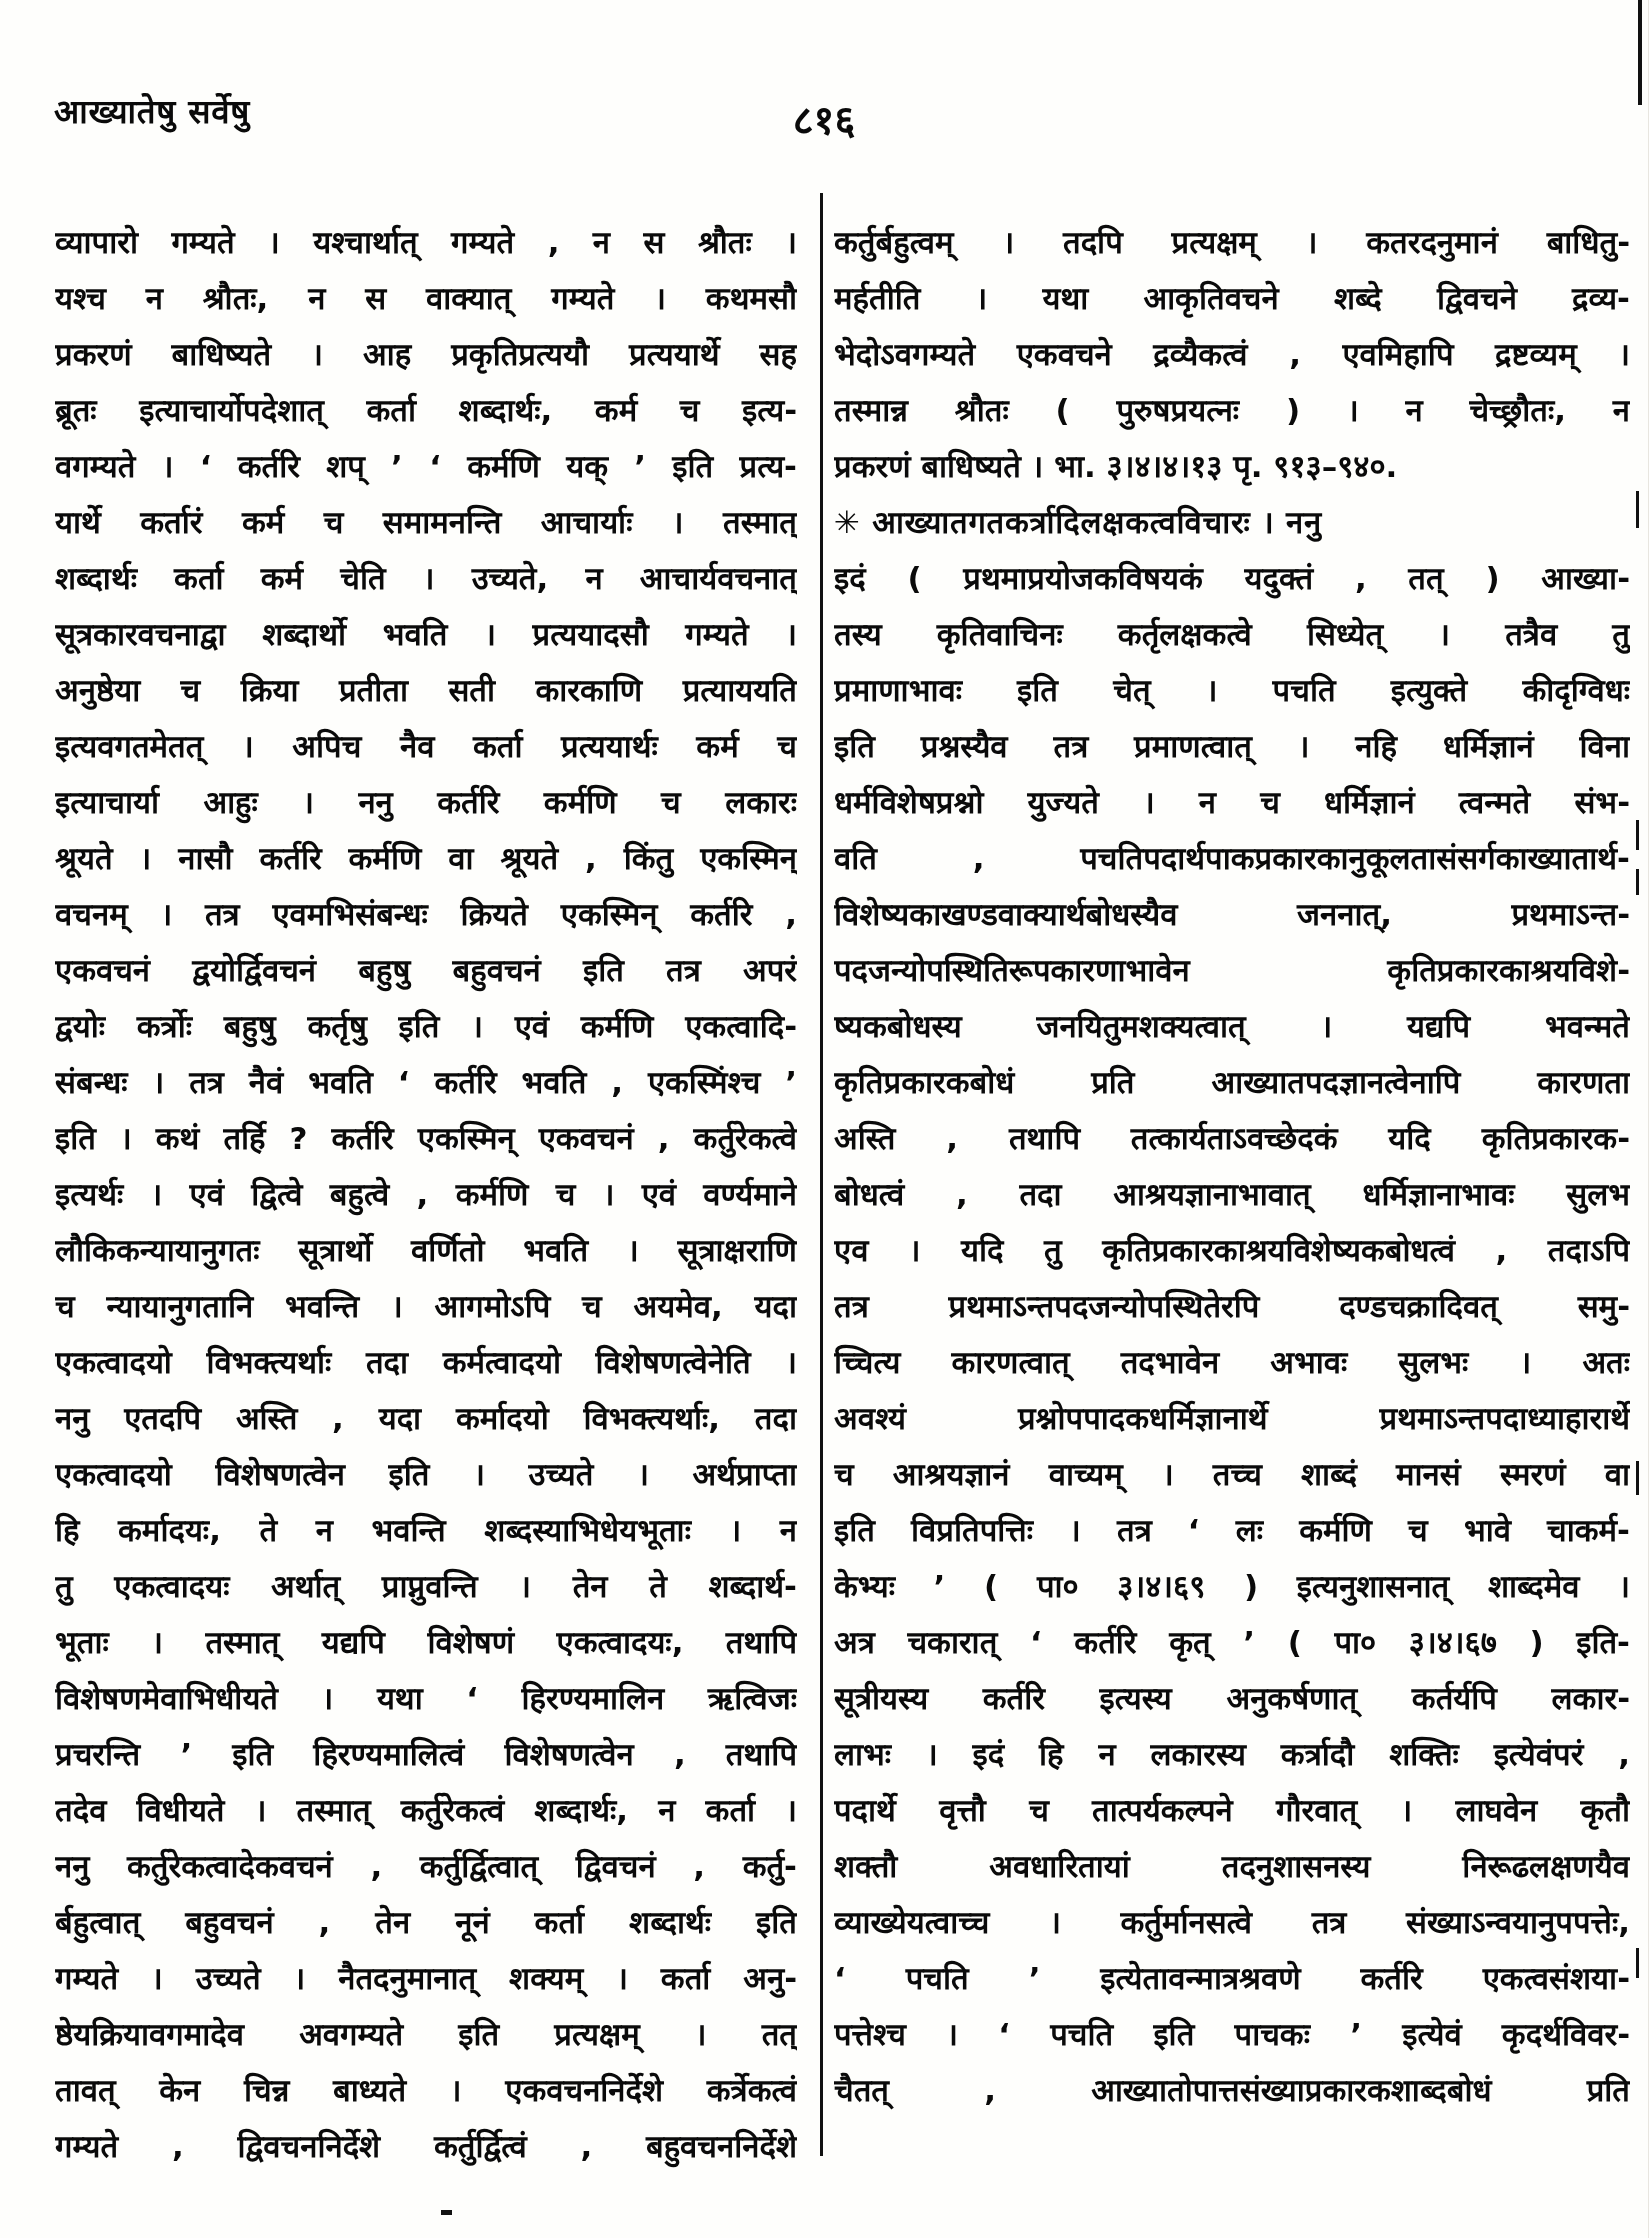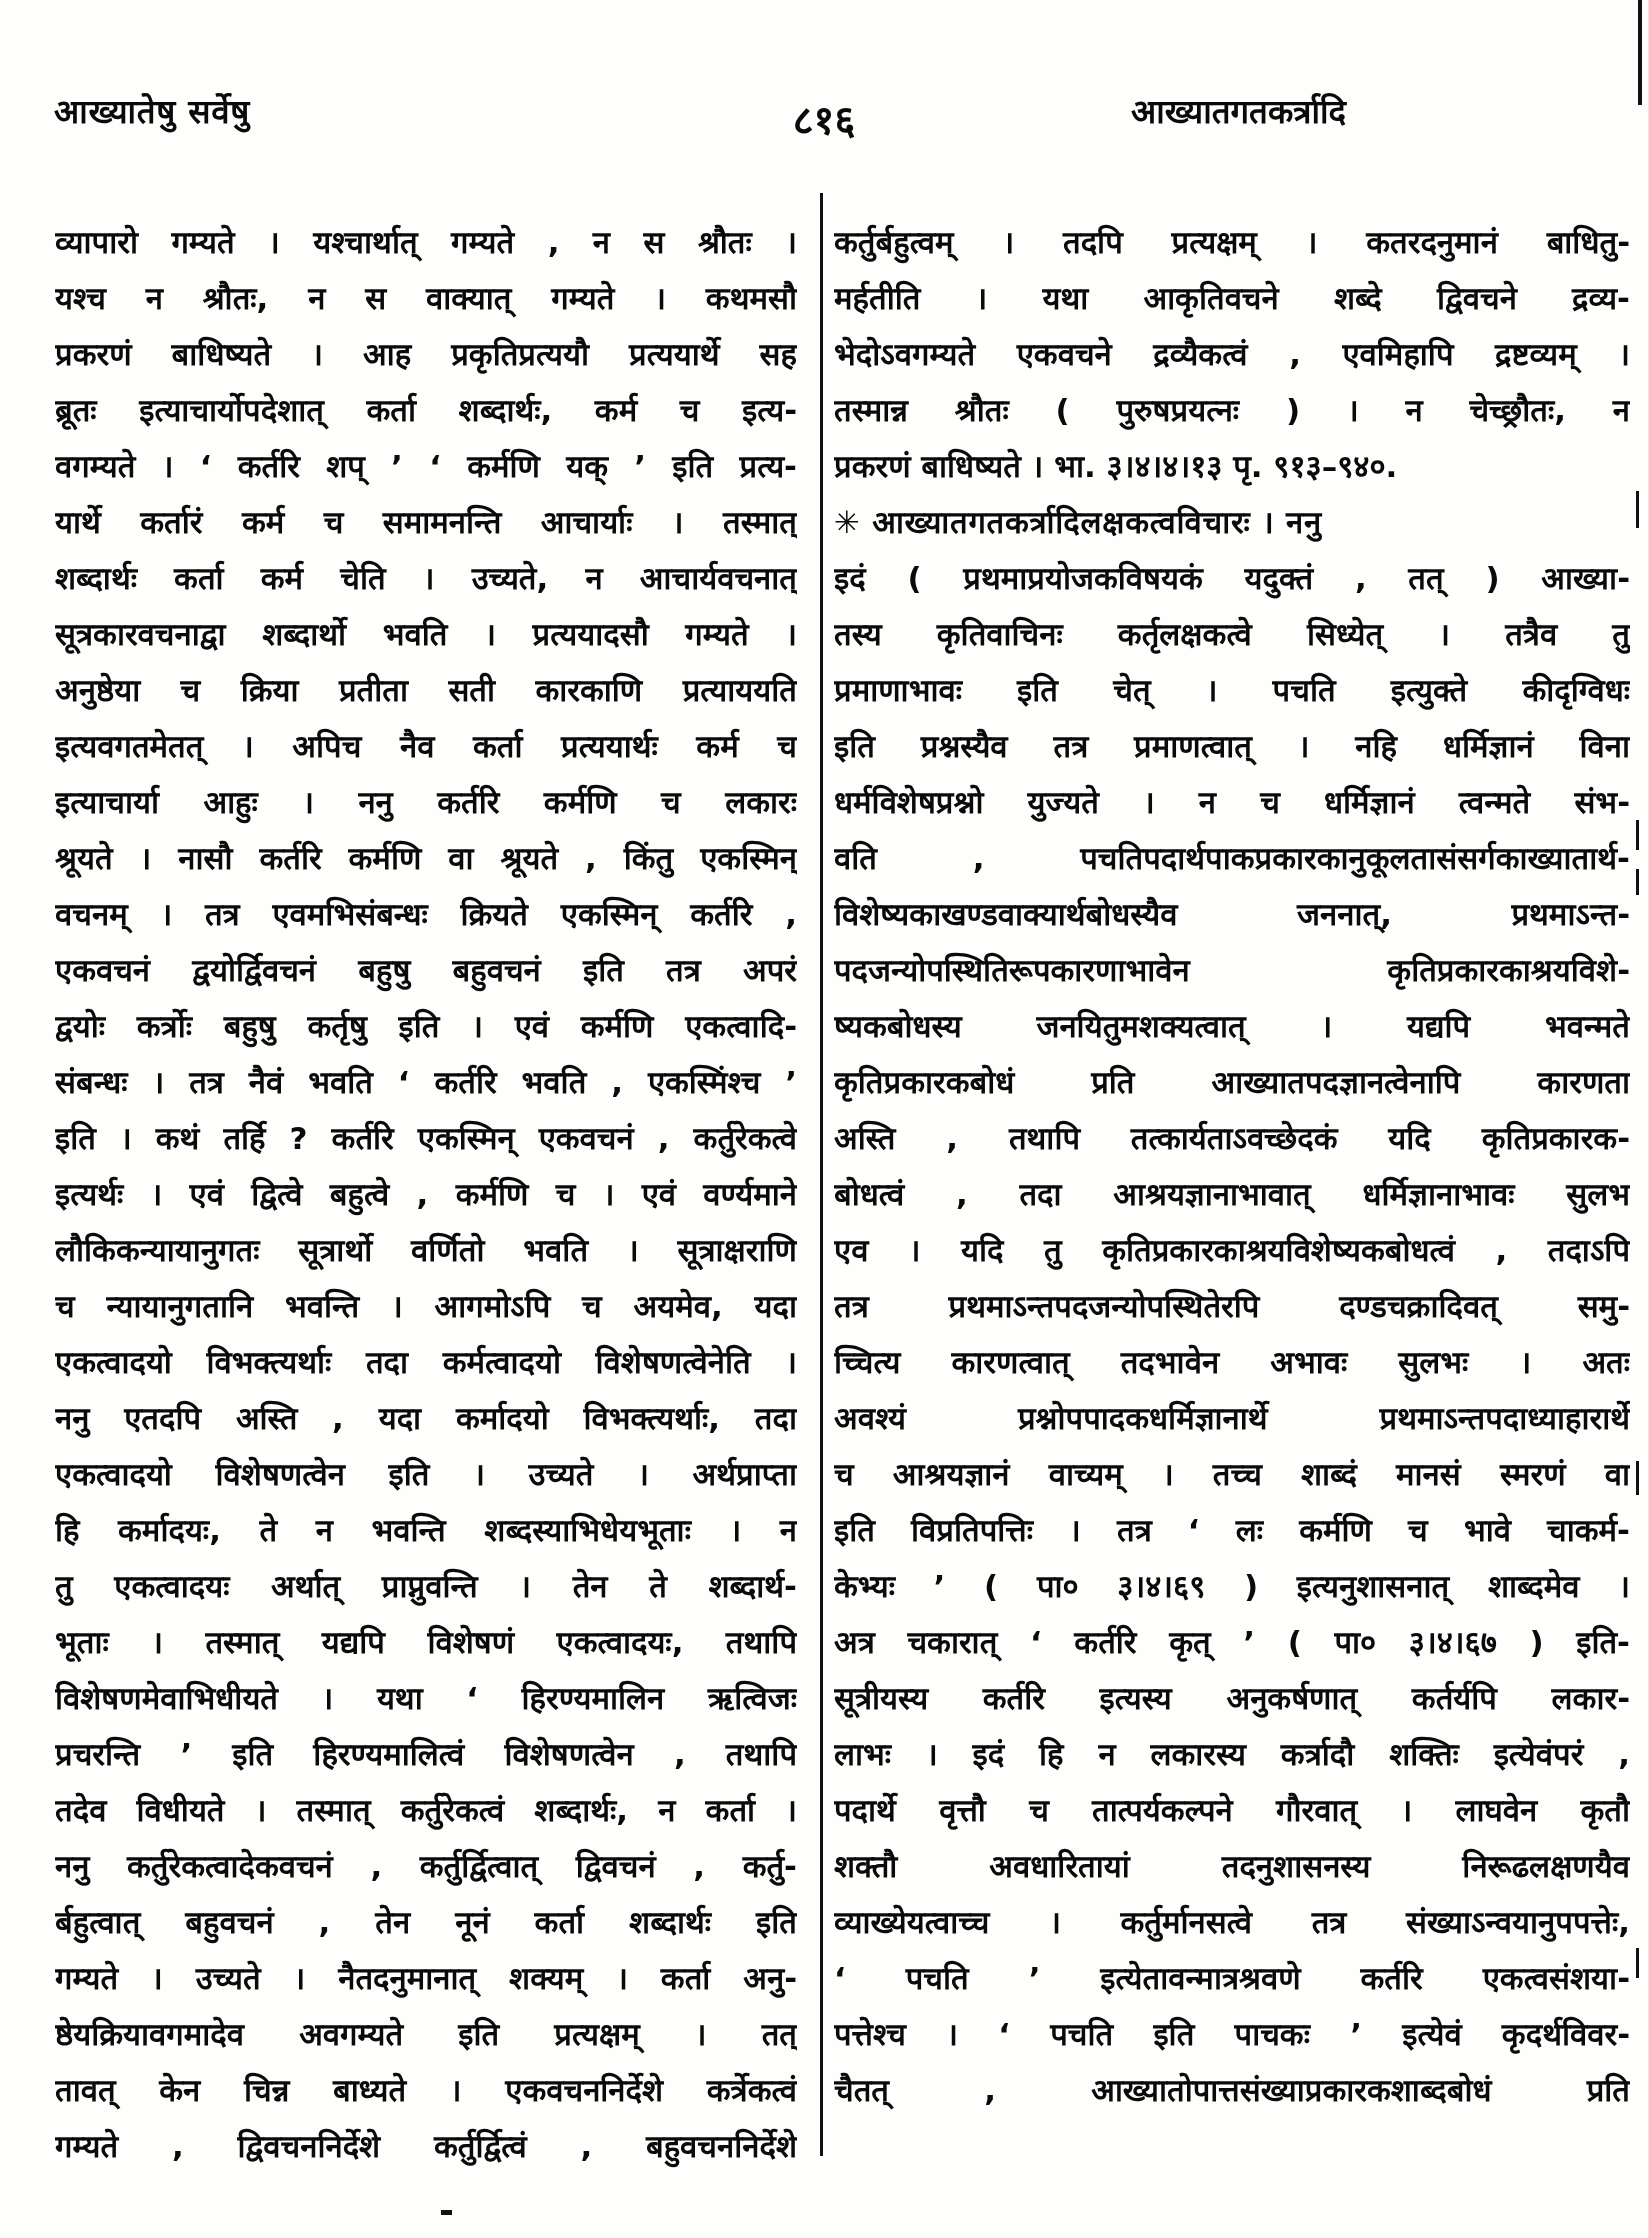--- a/index.html
+++ b/index.html
@@ -60,21 +60,20 @@
   }
 </style>
 </head>
 <body>
 
 <div class="page">
 
   <div class="header-row">
     <div class="header-left">आख्यातेषु सर्वेषु</div>
     <div class="header-page">८१६</div>
-    <div class="header-right">आख्यातगतकर्त्रादि</div>
   </div>
 
   <div class="divider"></div>
 
   <div class="column left">
       <div class="line">व्यापारो गम्यते । यश्चार्थात् गम्यते , न स श्रौतः ।</div>
       <div class="line">यश्च न श्रौतः, न स वाक्यात् गम्यते । कथमसौ</div>
       <div class="line">प्रकरणं बाधिष्यते । आह प्रकृतिप्रत्ययौ प्रत्ययार्थे सह</div>
       <div class="line">ब्रूतः इत्याचार्योपदेशात् कर्ता शब्दार्थः, कर्म च इत्य-</div>
       <div class="line">वगम्यते । ‘ कर्तरि शप् ’ ‘ कर्मणि यक् ’ इति प्रत्य-</div>

